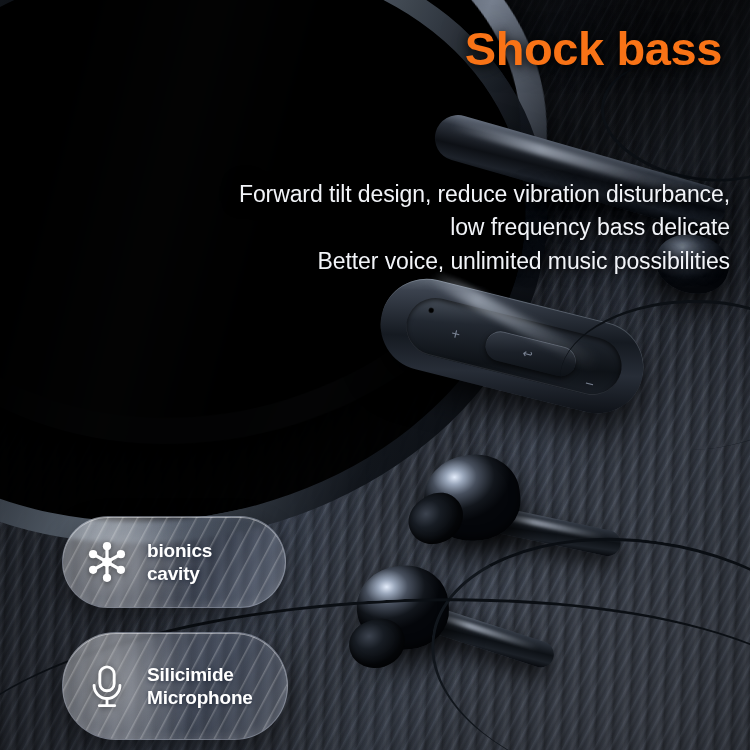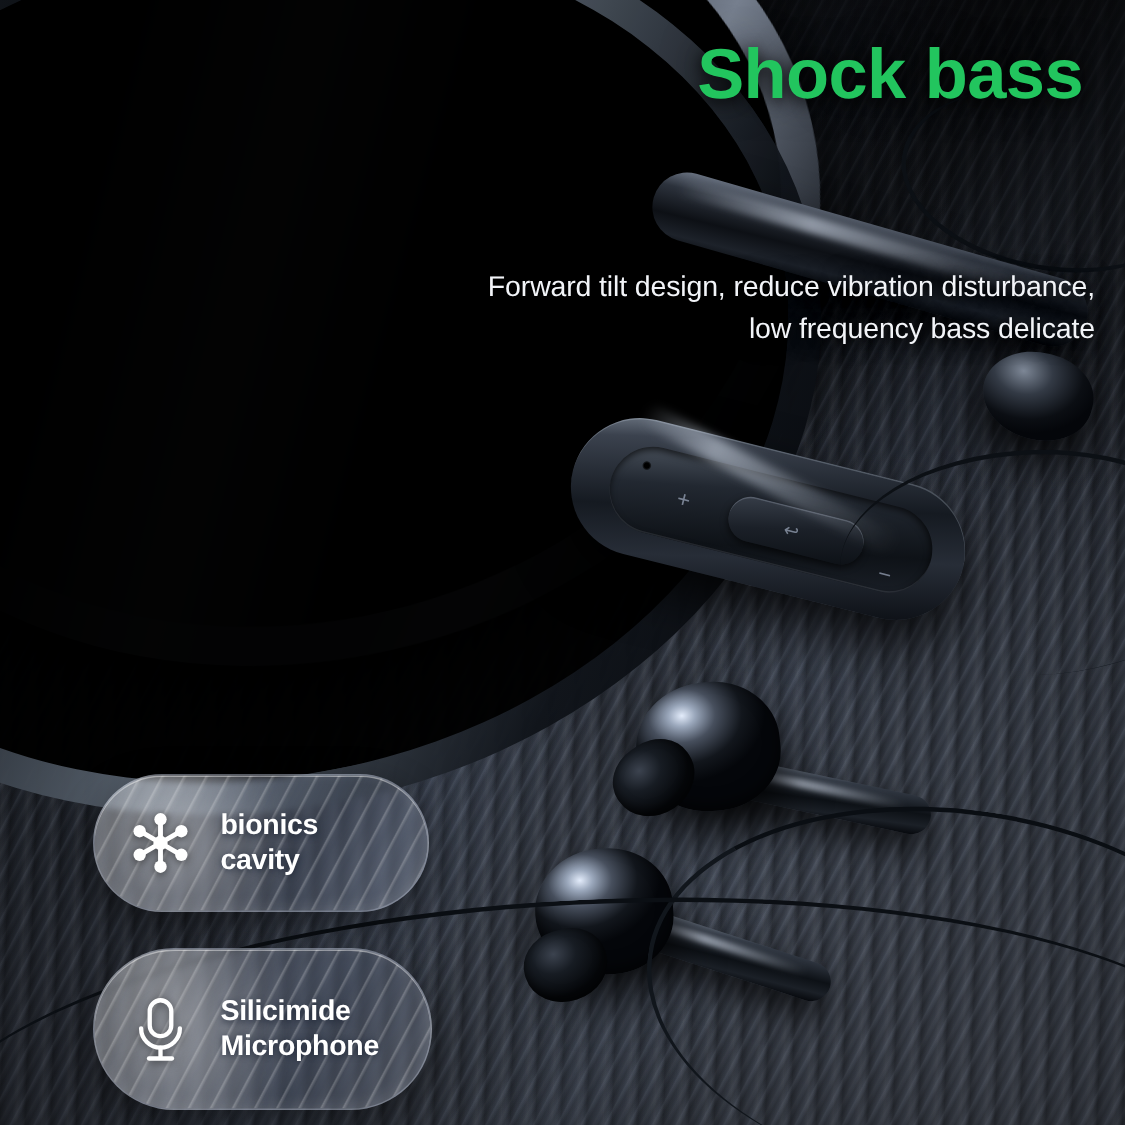--- a/index.html
+++ b/index.html
@@ -290,36 +290,36 @@
     border-left:3px solid #0c1015;
     border-top:0; border-right:0;
     transform:rotate(10deg);
   }
 
   
   .headline{
     position:absolute;
     right:28px; top:24px;
     text-align:right;
-    color:#22c55e;
+    color:#f97316;
     font-weight:bold;
     font-size:47px;
     line-height:1.05;
     letter-spacing:-0.4px;
     text-shadow:0 2px 10px rgba(0,0,0,.85), 0 0 26px rgba(0,0,0,.6);
     white-space:nowrap;
   }
   .headline .l2{ font-size:46px; }
 
   .subhead{
     position:absolute;
     right:20px; top:178px;
     text-align:right;
     color:#f2f4f8;
-    font-size:19px;
+    font-size:23px;
     line-height:1.45;
     letter-spacing:-0.1px;
     text-shadow:0 1px 7px rgba(0,0,0,.9), 0 0 18px rgba(0,0,0,.55);
     white-space:nowrap;
   }
 
   
   .badge{
     position:absolute;
     display:flex;
@@ -434,20 +434,21 @@
     <div class="cable cable-3"></div>
   </div>
 
   <div class="headline">
     <div class="l1">Shock bass</div>
   </div>
 
   <div class="subhead">
     <div>Forward tilt design, reduce vibration disturbance,</div>
     <div>low frequency bass delicate</div>
+    <div>Better voice, unlimited music possibilities</div>
   </div>
 
   <div class="badge" id="badge-bionics">
     <span class="badge-icon">
       <svg width="46" height="46" viewBox="0 0 48 48" aria-hidden="true">
         <g stroke="#ffffff" stroke-width="3.4" stroke-linecap="round">
           <line x1="24" y1="24" x2="24" y2="9"></line>
           <line x1="24" y1="24" x2="24" y2="39"></line>
           <line x1="24" y1="24" x2="11" y2="16.5"></line>
           <line x1="24" y1="24" x2="37" y2="31.5"></line>

